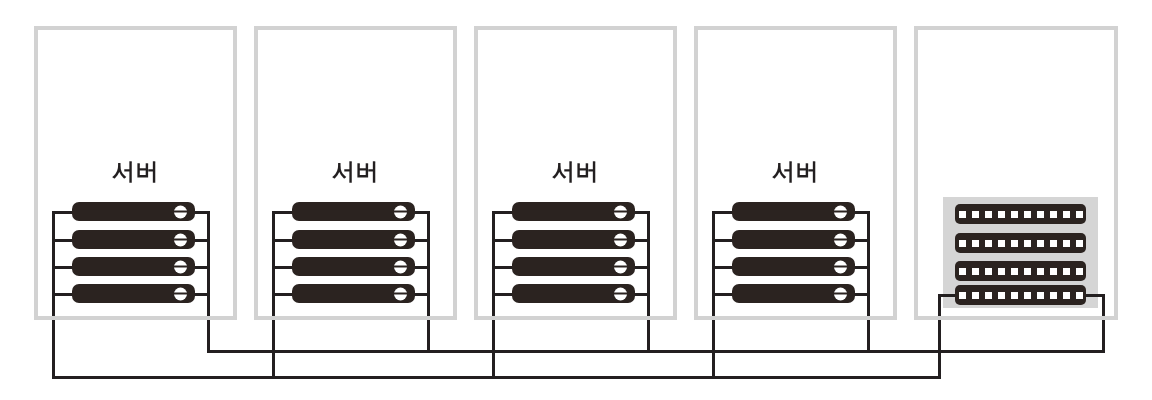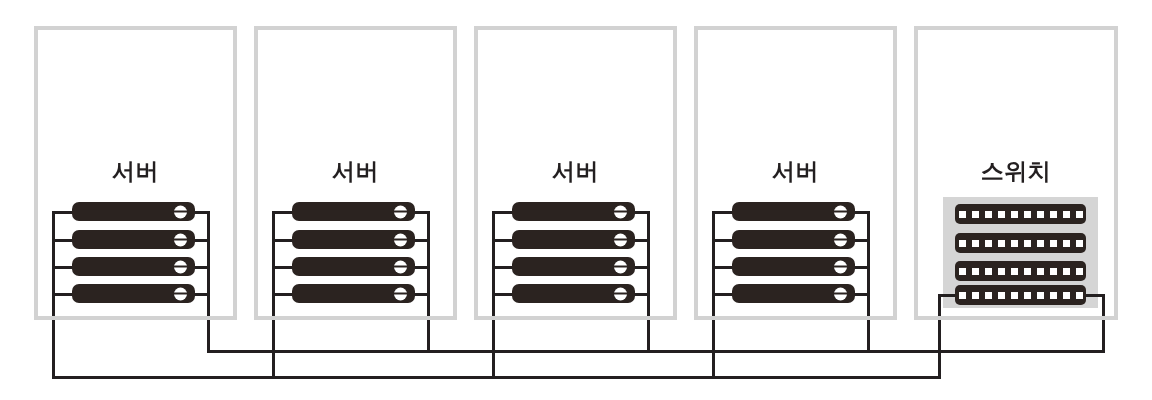--- a/index.html
+++ b/index.html
@@ -199,21 +199,20 @@
     <div class="wire-h" style="left: 851px; top: 265.5px; width: 19px; background: rgb(35, 31, 32);"></div>
     <div class="srv-bar" style="left: 732px; top: 257px; width: 123px; height: 19px; background: rgb(43, 35, 32);">
       <span class="srv-knob"></span>
     </div>
     <div class="wire-h" style="left: 712px; top: 292.5px; width: 24px; background: rgb(35, 31, 32);"></div>
     <div class="wire-h" style="left: 851px; top: 292.5px; width: 19px; background: rgb(35, 31, 32);"></div>
     <div class="srv-bar" style="left: 732px; top: 284px; width: 123px; height: 19px; background: rgb(43, 35, 32);">
       <span class="srv-knob"></span>
     </div>
     <div class="rack" style="left: 914px; top: 26px; width: 204px; height: 294px; border-color: rgb(210, 210, 210);"></div>
-    <div class="unit-label" style="left: 914px; top: 160px; width: 204px;">스위치</div>
     <div class="switch-box" style="left: 943px; top: 197px; width: 155px; height: 111px; background: rgb(213, 213, 213);"></div>
     <div class="sw-bar" style="left: 955px; top: 204px; width: 131px; height: 20px; background: rgb(43, 35, 32);">
       <span class="sw-port" style="background: rgb(255, 255, 255);"></span>
       <span class="sw-port" style="background: rgb(255, 255, 255);"></span>
       <span class="sw-port" style="background: rgb(255, 255, 255);"></span>
       <span class="sw-port" style="background: rgb(255, 255, 255);"></span>
       <span class="sw-port" style="background: rgb(255, 255, 255);"></span>
       <span class="sw-port" style="background: rgb(255, 255, 255);"></span>
       <span class="sw-port" style="background: rgb(255, 255, 255);"></span>
       <span class="sw-port" style="background: rgb(255, 255, 255);"></span>

